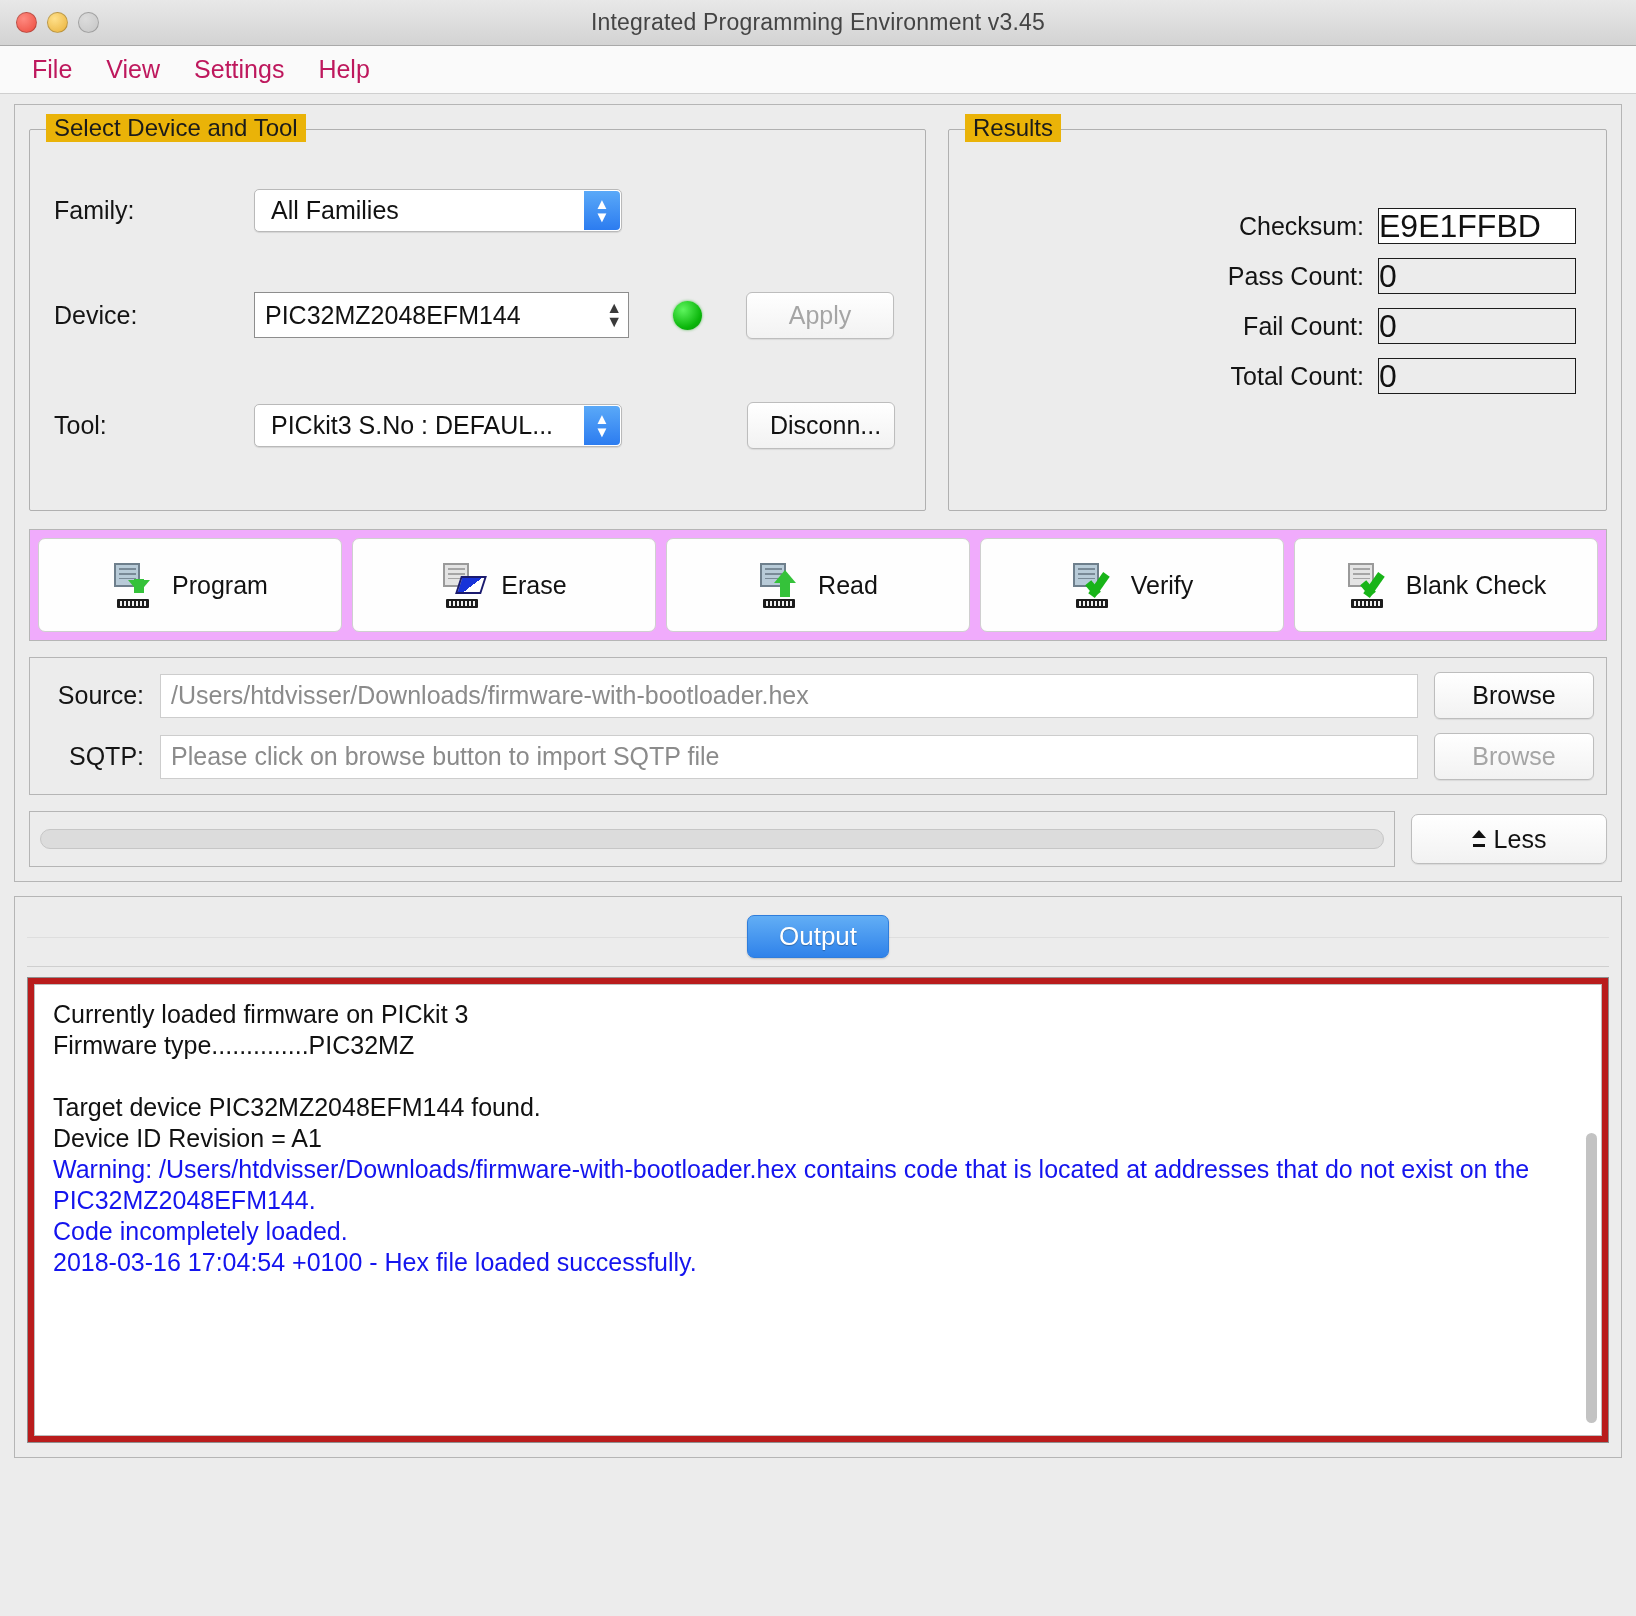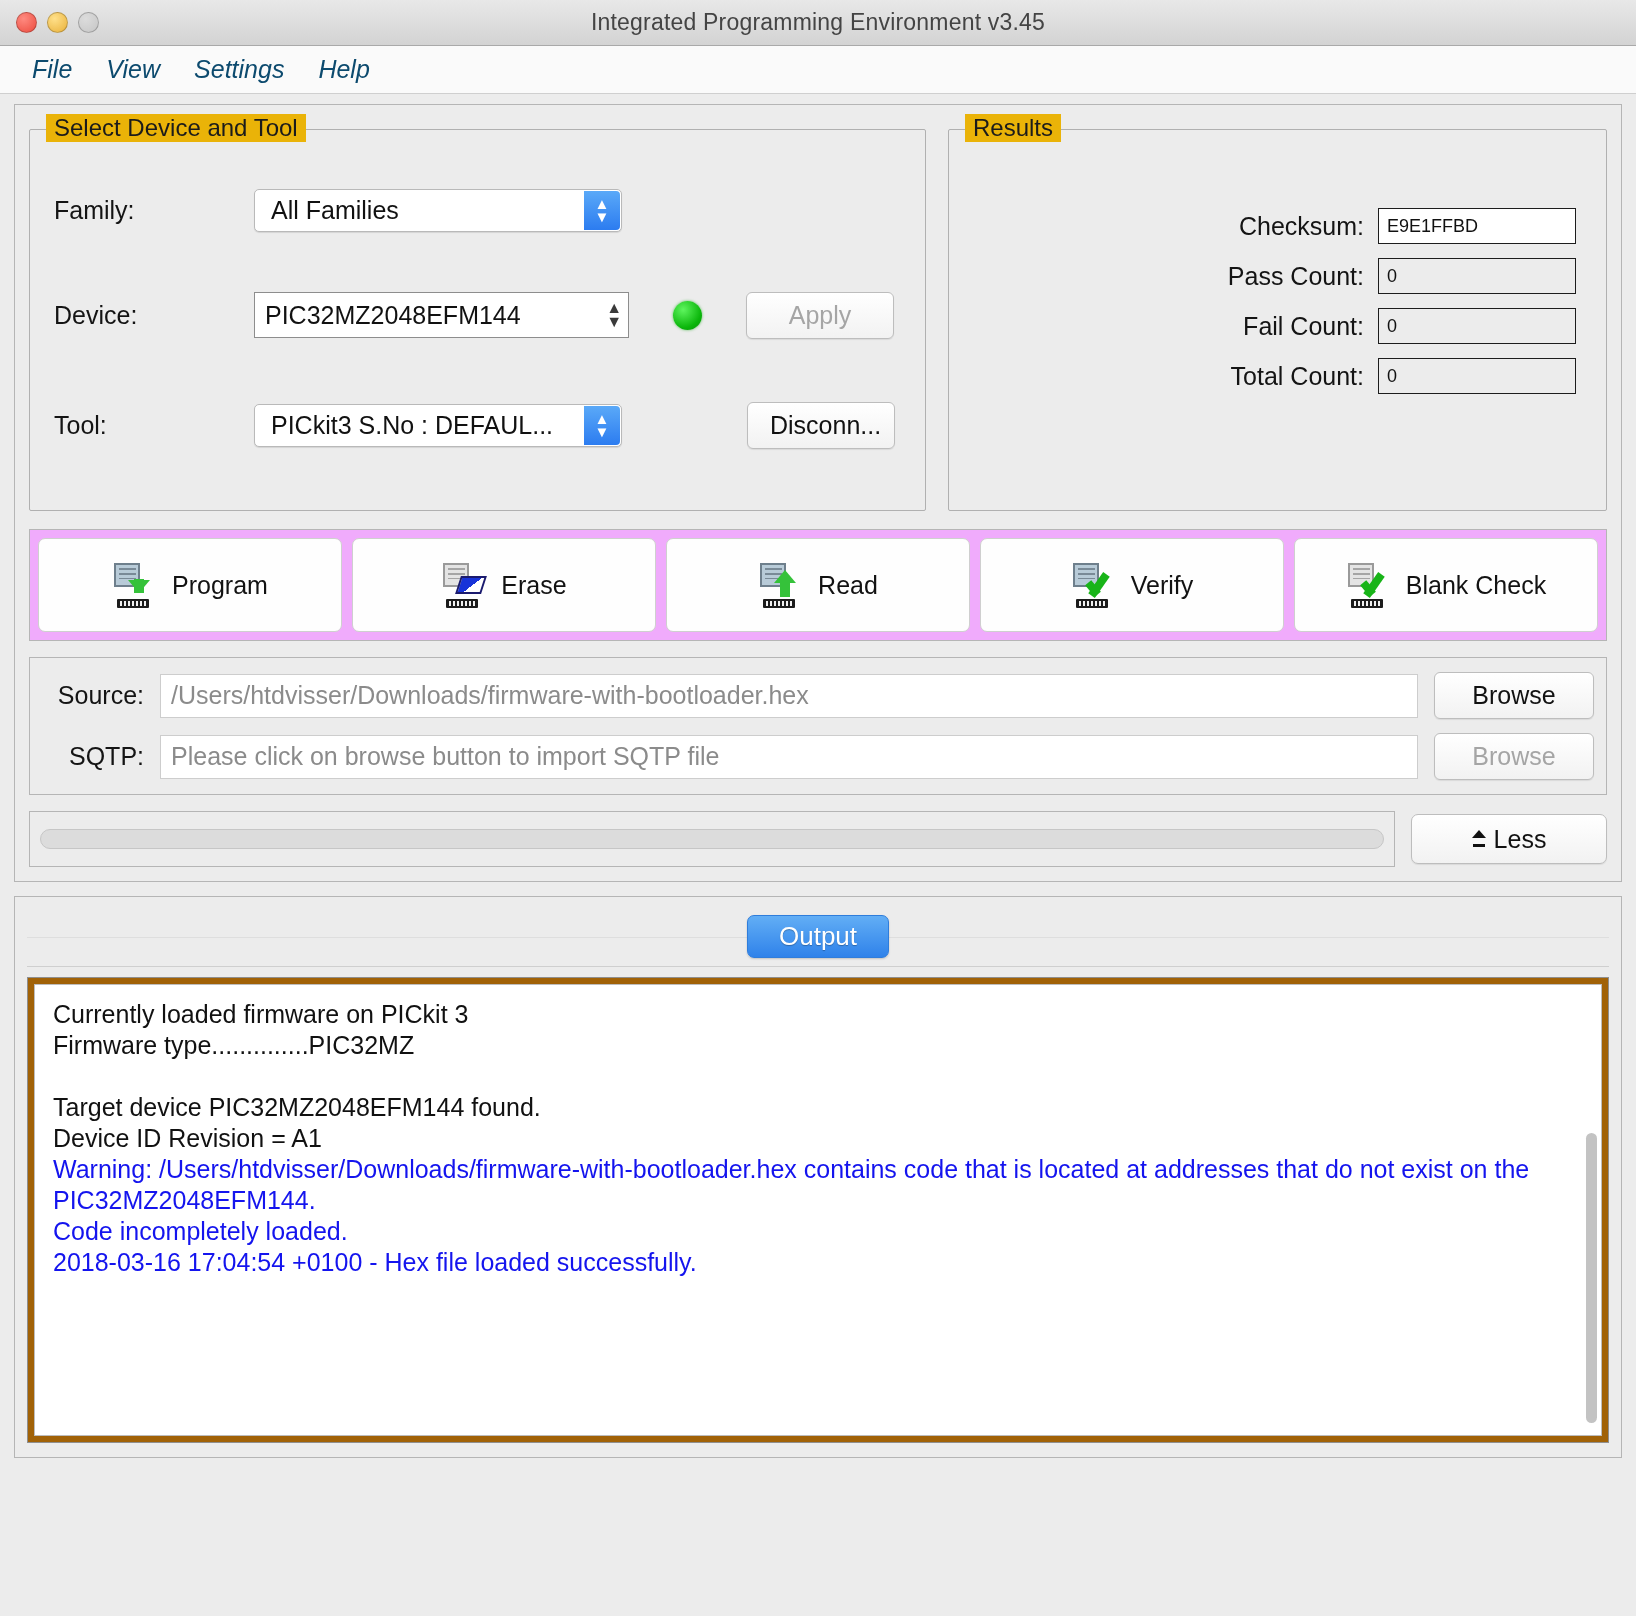--- a/index.html
+++ b/index.html
@@ -33,24 +33,23 @@
   
   .menubar {
     height: 48px;
     background: #fafafa;
     border-bottom: 1px solid #cfcfcf;
     display: flex; align-items: center;
     padding-left: 18px;
     gap: 6px;
   }
   .menu-item {
-    font-size: 25px; color: #0c4a6e;
+    font-size: 25px; color: #be185d;
     padding: 2px 14px;
     cursor: default;
-    font-style: italic;
   }
 
   
   .outer {
     margin: 10px 14px 0 14px;
     border: 1px solid #b5b5b5;
     background: #ececec;
     padding: 10px 14px 14px 14px;
   }
 
@@ -151,22 +150,21 @@
   
   .rrow {
     display: flex; align-items: center; justify-content: flex-end;
     margin-bottom: 14px;
   }
   .rrow .rlabel { font-size: 25px; color: #141414; margin-right: 14px; }
   .rfield {
     width: 198px; height: 36px;
     border: 1px solid #1d1d1d;
     display: flex; align-items: center;
-    padding-left: 8px;
-    font-size: 18px; color: #111; text-align: center;
+    font-size: 32px; color: #111; text-align: center;
   }
   .rfield.white { background: #fff; }
   .rfield.grey  { background: #ececec; }
   .results-inner { padding-top: 56px; padding-right: 14px; }
 
   
   .actions {
     margin-top: 18px;
     border: 1px solid #b5b5b5;
     background: #f0abfc;
@@ -342,21 +340,21 @@
     border: 1px solid #2f7ddb;
     border-radius: 7px;
     color: #fff; font-size: 26px;
     padding: 5px 31px;
     text-shadow: 0 1px 1px rgba(0,0,0,.28);
     box-shadow: 0 1px 2px rgba(0,0,0,.18);
   }
   .console-wrap {
     margin-top: 10px;
     border: 1px solid #8f8f8f;
-    background: #a16207;
+    background: #b91c1c;
     padding: 6px;
   }
   .console {
     position: relative;
     background: #fff;
     border: 1px solid #bdbdbd;
     height: 452px;
     padding: 14px 18px;
     overflow: hidden;
   }

